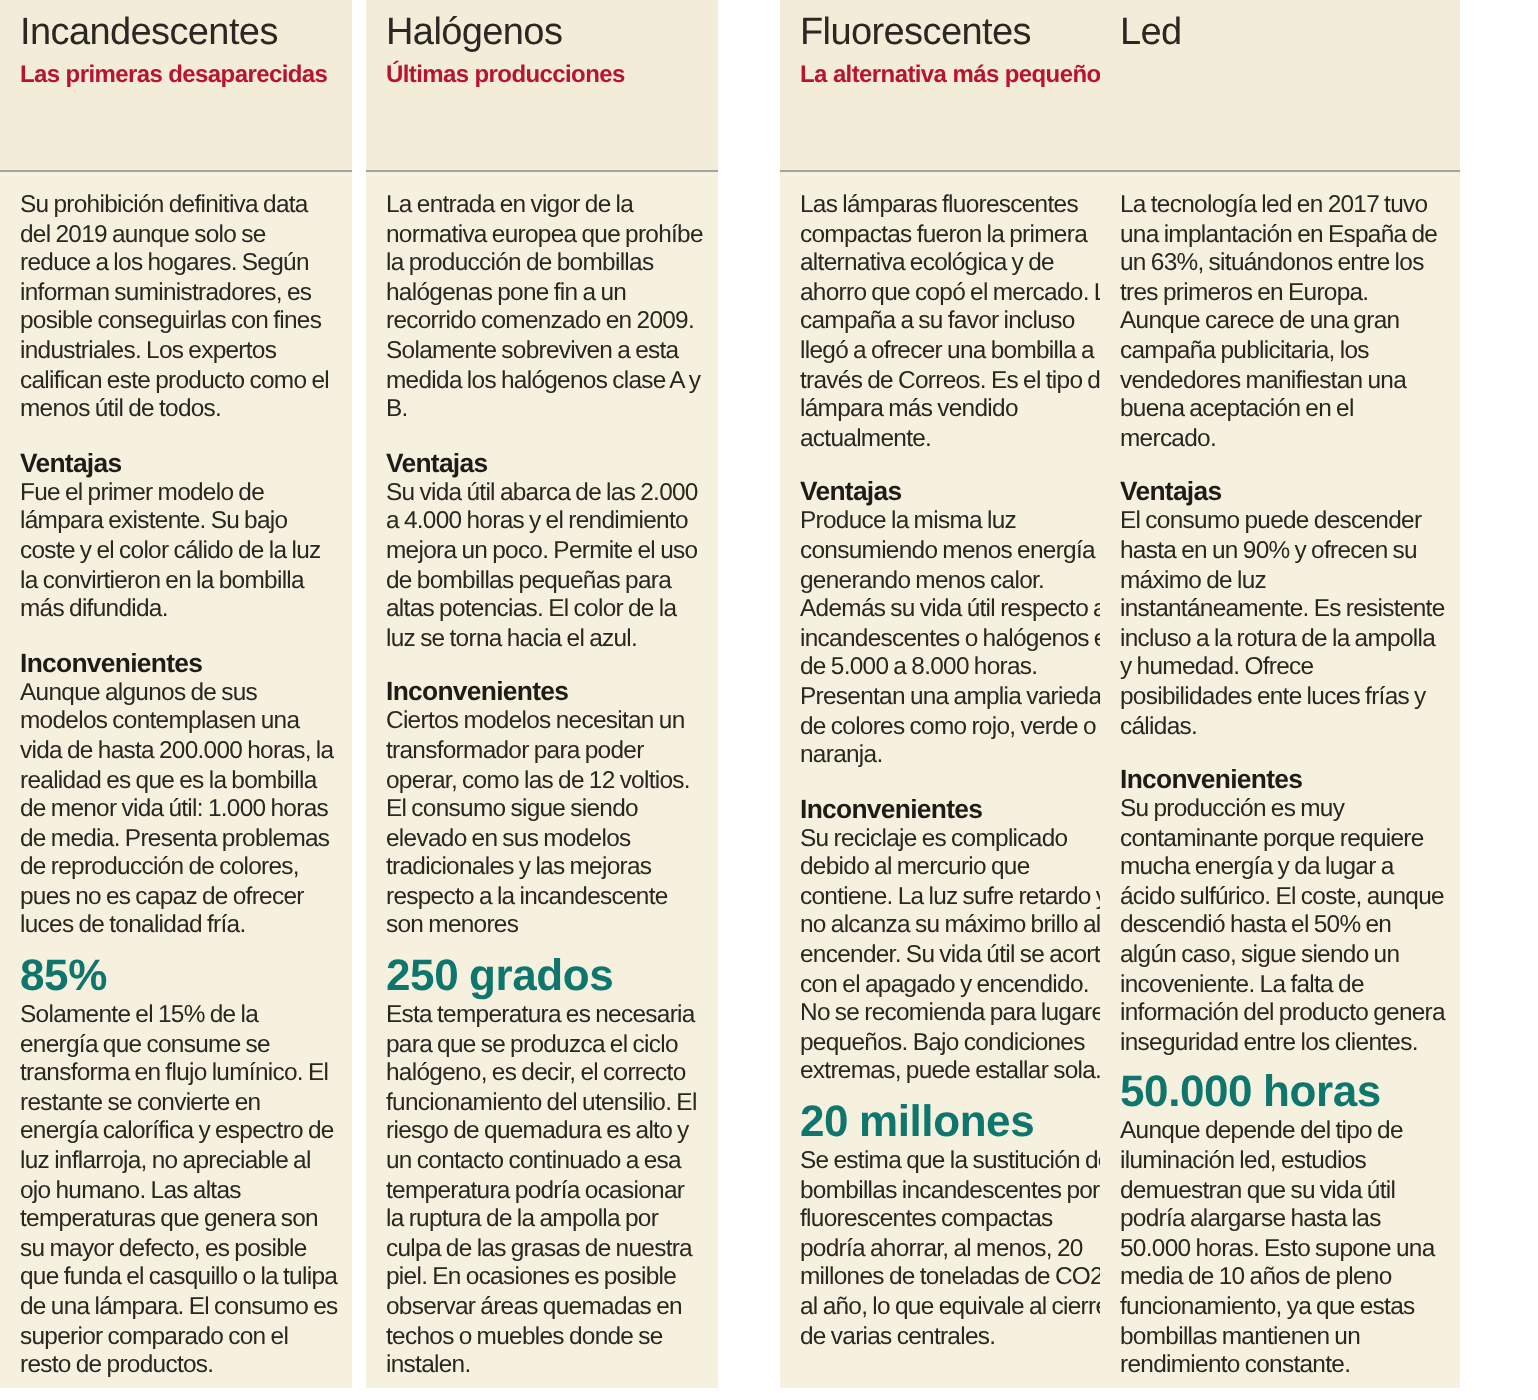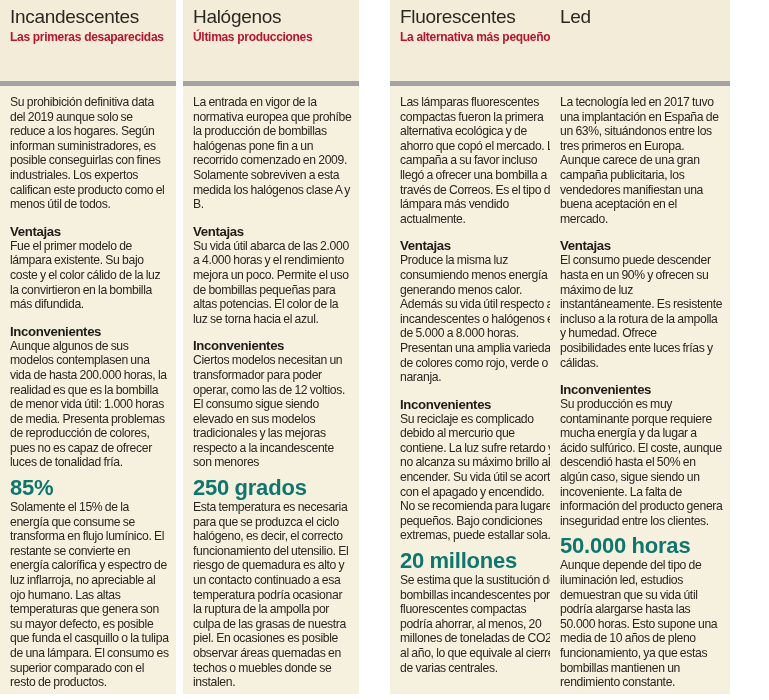--- a/index.html
+++ b/index.html
@@ -1,20 +1,20 @@
 <!DOCTYPE html>
 <html><head>
 <meta charset="utf-8">
 <style>
   * { box-sizing: border-box; margin: 0; padding: 0; }
   html, body { width: 769px; height: 700px; background: #ffffff; overflow: hidden; }
   body { font-family: "Liberation Sans", sans-serif; color: #2a2620; }
   .grid { position: relative; width: 769px; height: 700px; }
   .col { position: absolute; top: 0; height: 694px; background: #f6f1df; }
-  .col .head { height: 86px; background: #f3ecd8; padding: 6px 0 0 10px; border-bottom: 5px solid #a3a3a3; }
+  .col .head { height: 86px; background: #f3ecd8; padding: 6px 0 0 10px; border-bottom: 1px solid #a3a3a3; }
   .col .cat { font-size: 19px; line-height: 21px; color: #2b2722; font-weight: normal; letter-spacing: -0.3px; }
   .col .sub { font-size: 12px; line-height: 21px; color: #b8142d; font-weight: bold; letter-spacing: -0.3px; }
   .col .body { padding: 9px 6px 0 10px; font-size: 12.2px; line-height: 14.6px; letter-spacing: -0.35px; word-spacing: -0.5px; }
   .col .body p { margin: 0; }
   .col .body h3 { font-size: 13.2px; line-height: 15px; font-weight: bold; margin-top: 12px; color: #1f1c18; }
   .col .body .big { font-size: 22px; line-height: 24px; font-weight: bold; color: #0f766e; margin-top: 6px; letter-spacing: -0.2px; }
   #c1 { left: 0; width: 176px; }
   #c2 { left: 183px; width: 176px; }
   #c3 { left: 390px; width: 177px; }
   #c4 { left: 550px; width: 180px; }

